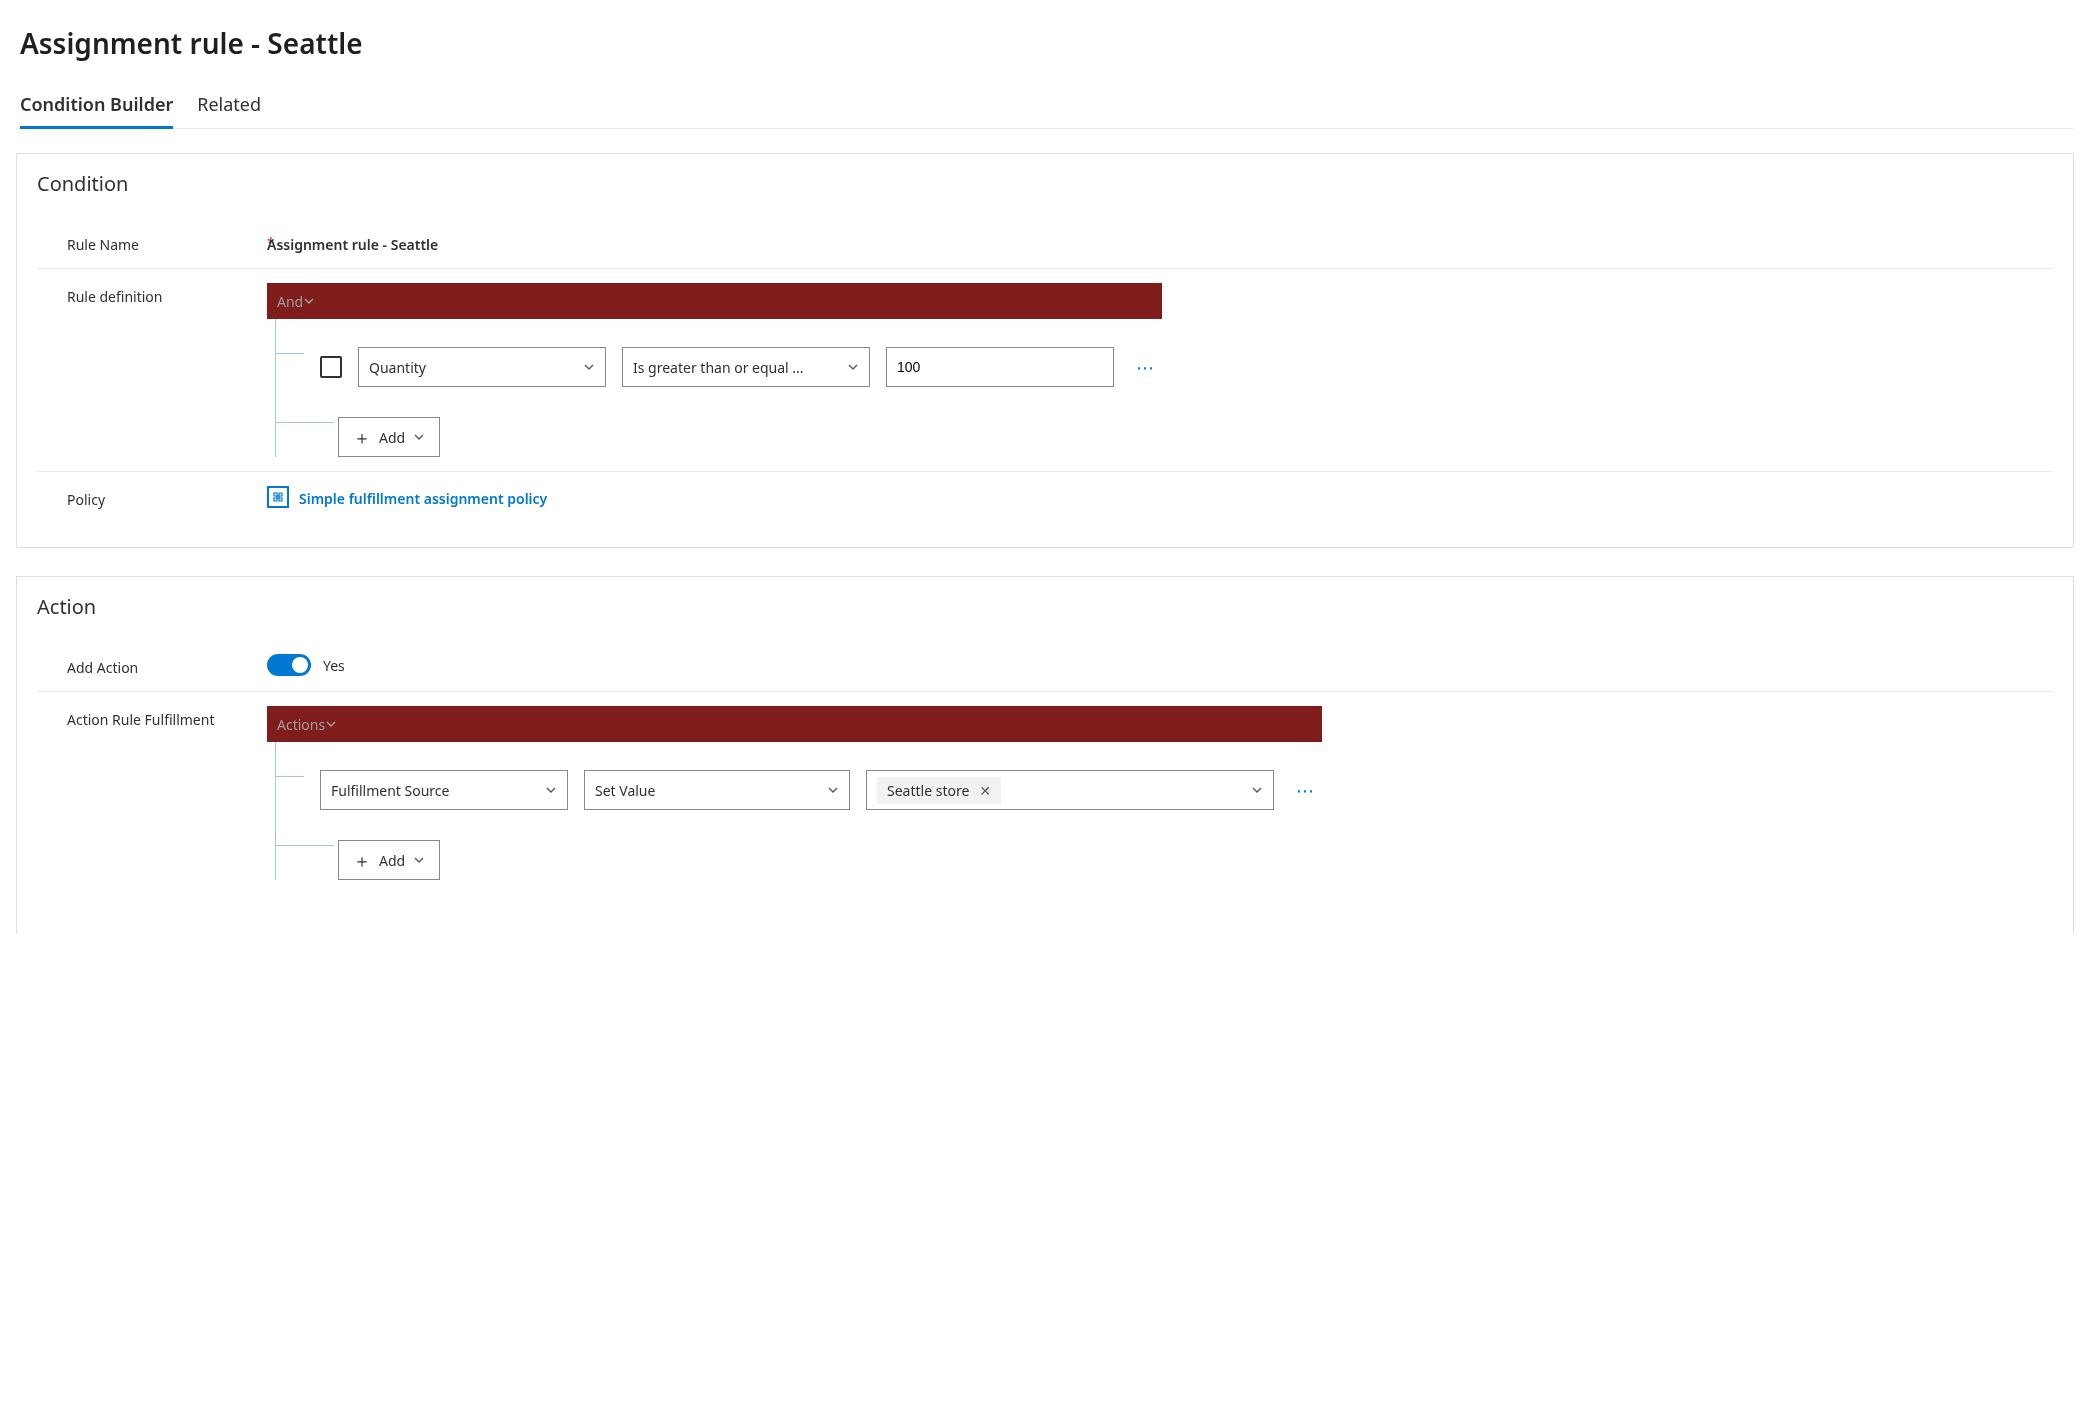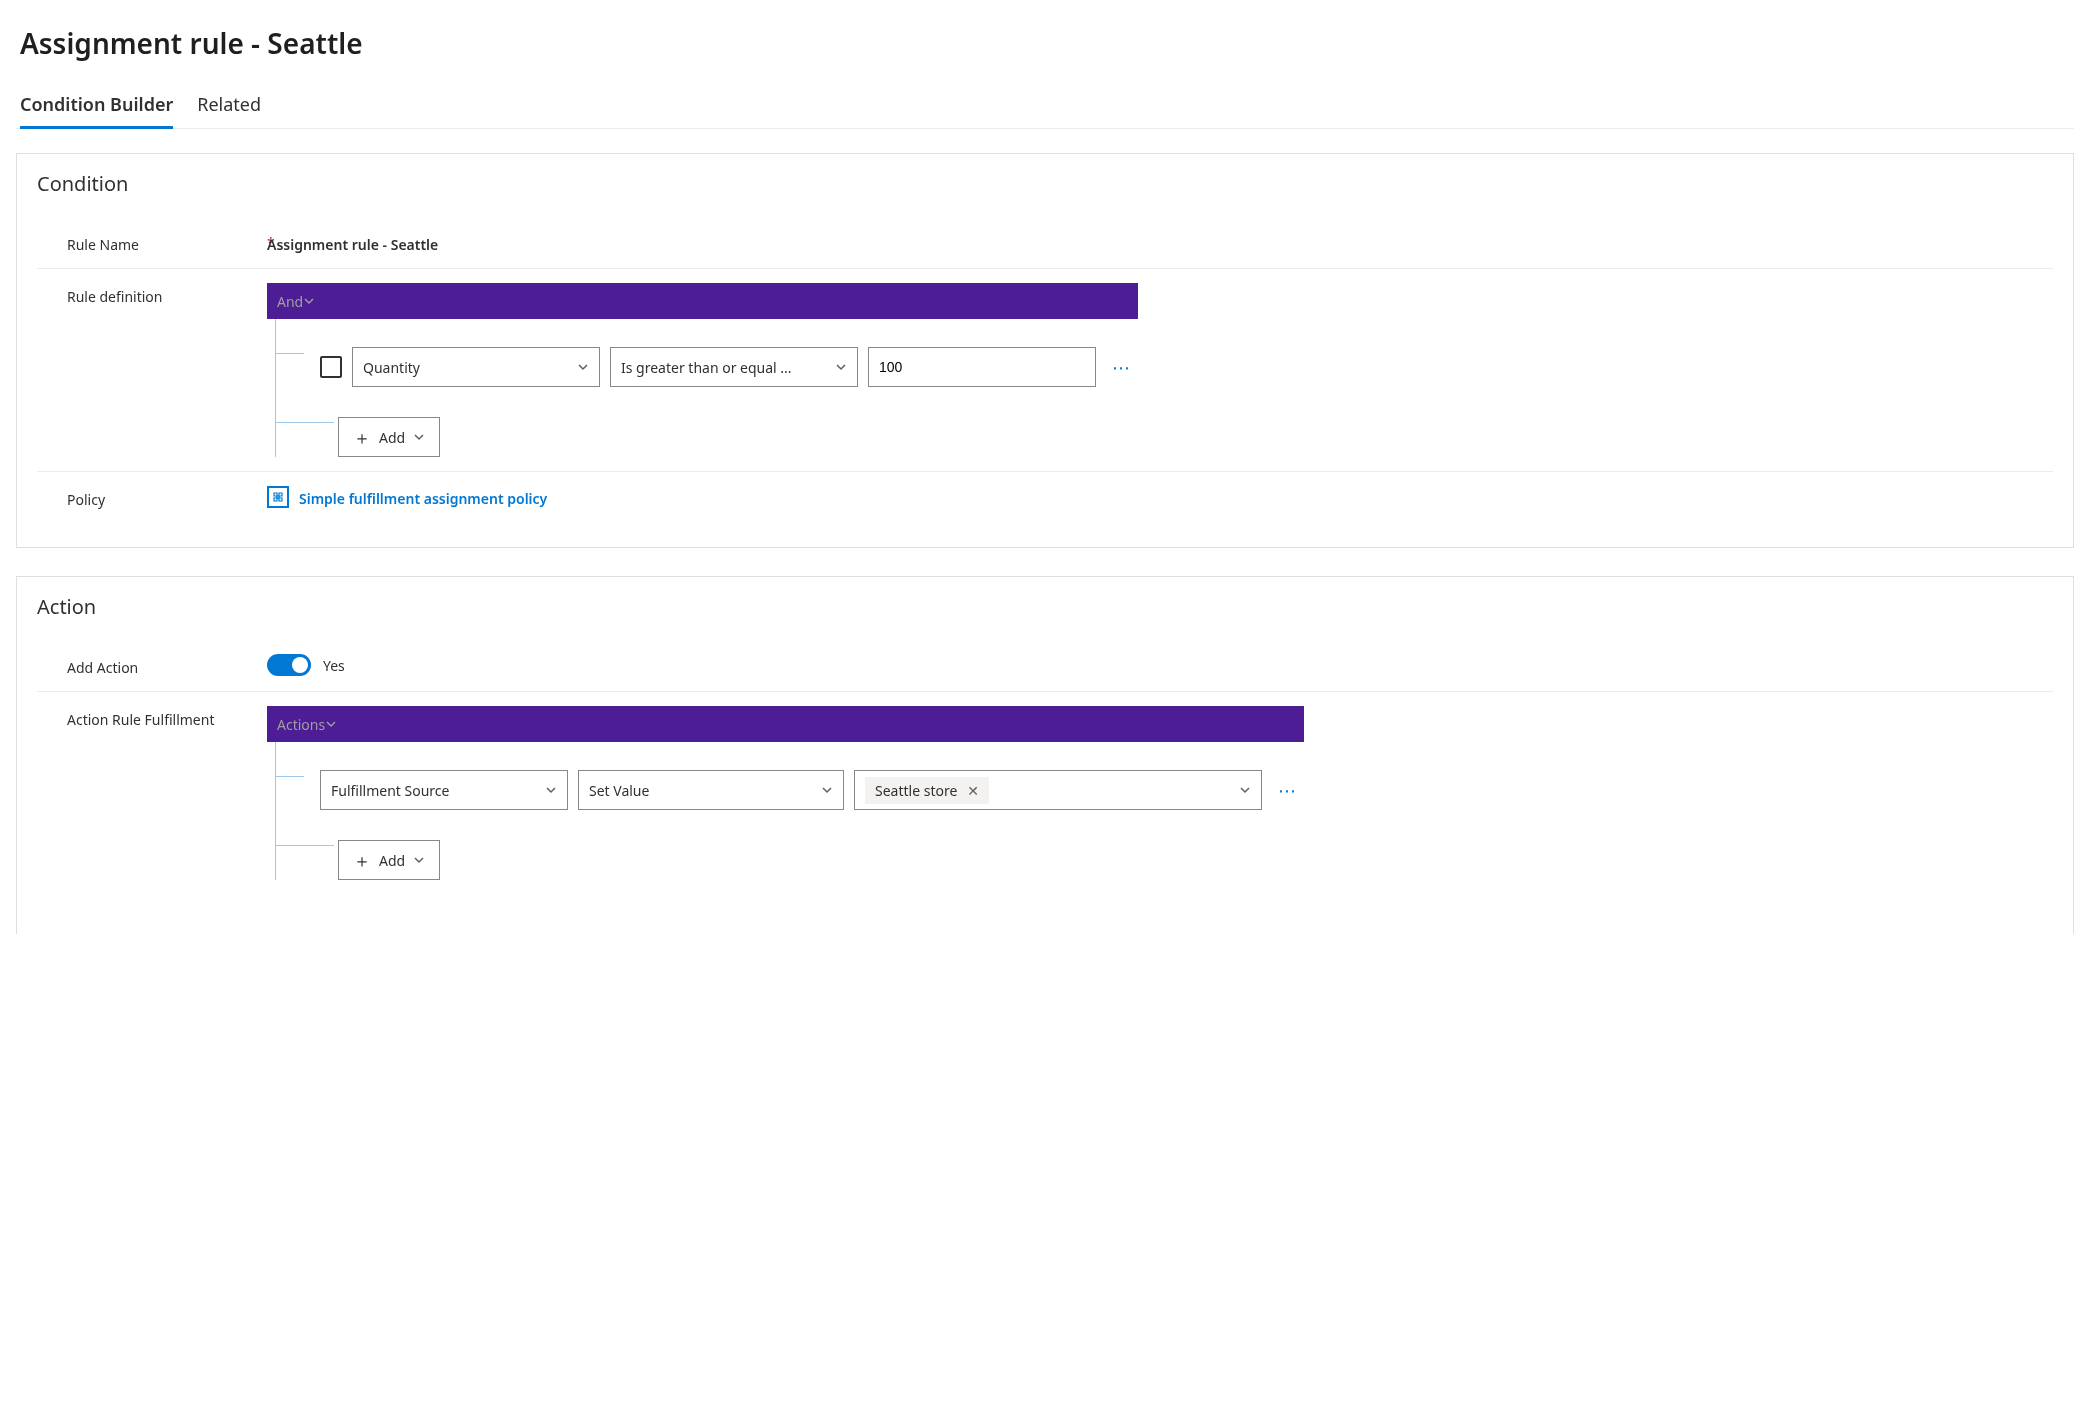--- a/index.html
+++ b/index.html
@@ -71,37 +71,37 @@
     display: flex;
     flex-direction: column;
     align-items: flex-start;
     font-size: 14px;
   }
   .value-bold { font-weight: 600; padding-top:4px;}
   .op-wrap { display:flex; flex-direction:column; }
   .op-chip {
     display: inline-flex;
     align-items: center;
-    background: #4c1d95;
+    background: #7f1d1d;
     color: #a19f9d;
     font-size: 14px;
     padding: 6px 10px;
     height: 36px;
   }
   .tree-line {
     position: relative;
     padding-left: 14px;
     border-left: 1px solid #9ec8e9;
     margin-left: 8px;
   }
   .condition-row-block {
     display:flex;
     align-items:center;
     padding-top: 28px;
-    gap: 10px;
+    gap: 16px;
     position:relative;
   }
   .condition-row-block::before{
     content:"";
     position:absolute;
     left:-14px;
     top:50%;
     width:28px;
     border-top:1px solid #9ec8e9;
   }

